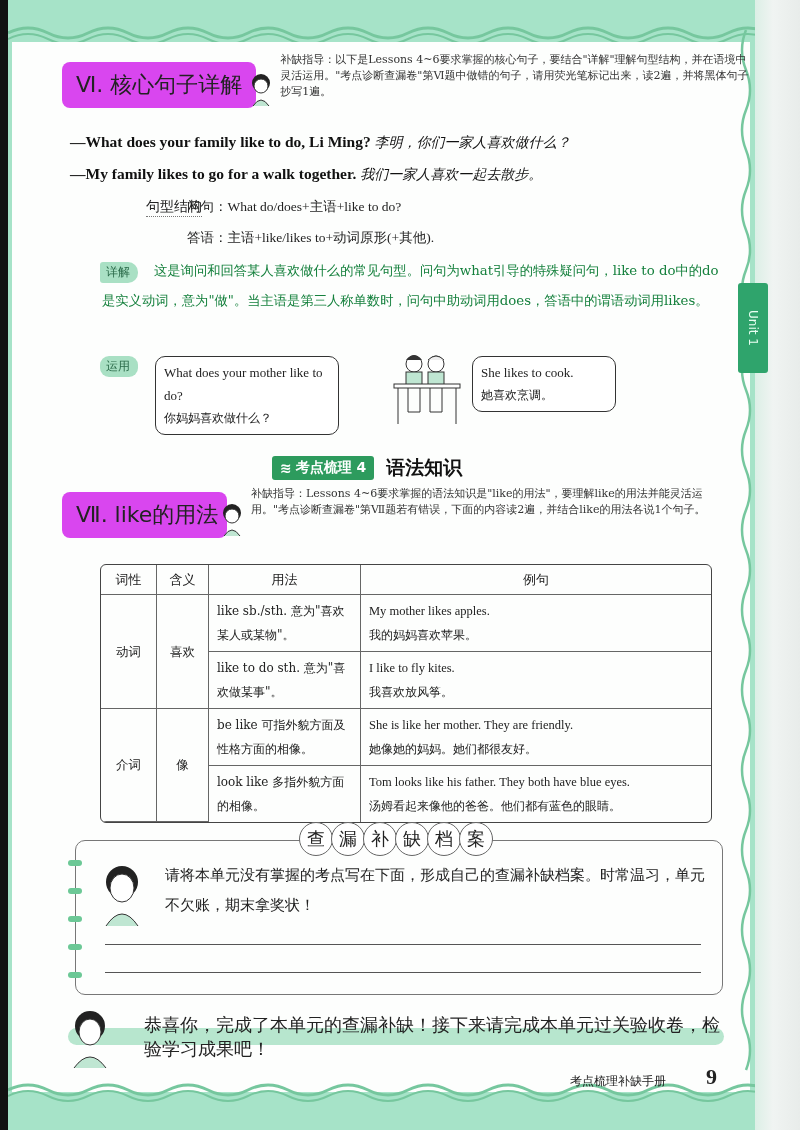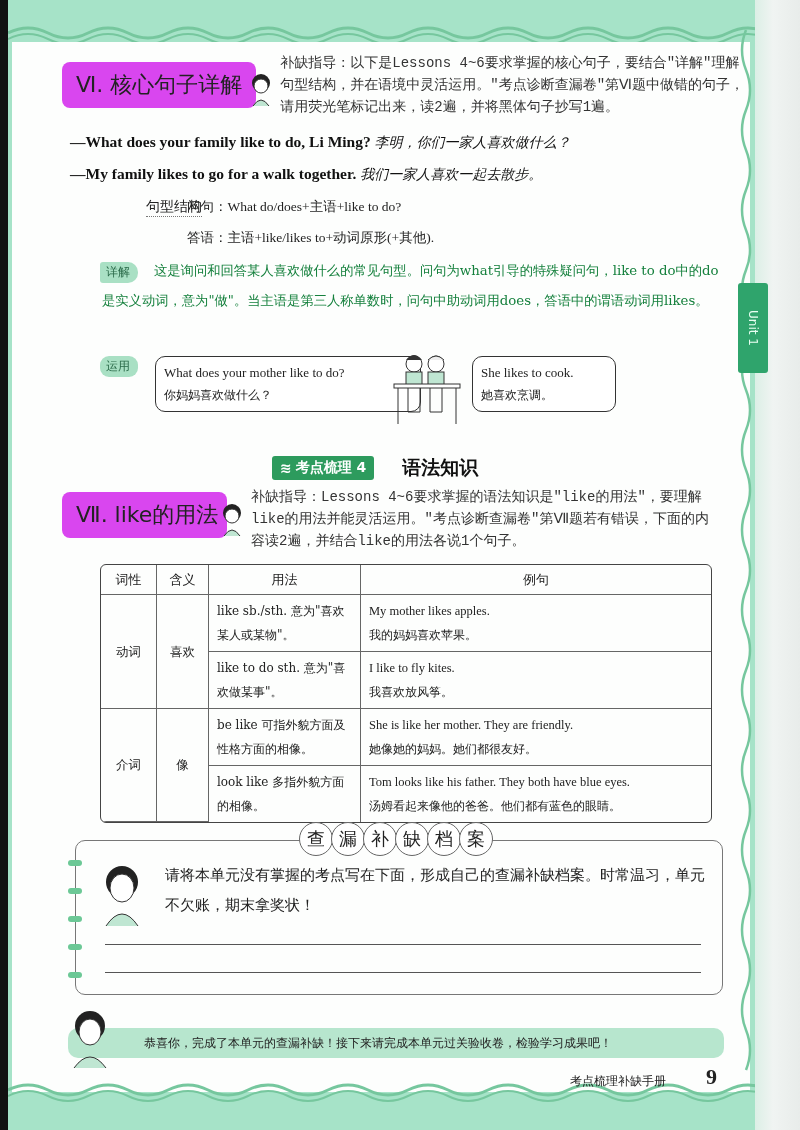--- a/index.html
+++ b/index.html
@@ -43,21 +43,21 @@
   .sec-label {
     background: #d946ef; border-radius: 8px; height: 46px;
     display: flex; align-items: center; padding: 0 14px;
     font-family: "DejaVu Sans", sans-serif; font-size: 22px; color: #222;
     white-space: nowrap;
   }
   .face-icon {
     width: 26px; height: 36px; margin-left: -8px; margin-top: 10px;
   }
   .guide {
-    font-size: 14px; line-height: 22px; color: #333; margin-left: 6px; font-family: Liberation Mono, monospace;
+    font-size: 11px; line-height: 16px; color: #333; margin-left: 6px;
   }
 
   .dialog-line {
     position: absolute; left: 70px; font-size: 15.5px; font-weight: bold; color: #111;
     font-family: "Liberation Serif", serif; white-space: nowrap;
   }
   .dialog-line .zh { font-weight: normal; font-family: "DejaVu Sans", sans-serif; font-size: 14px; font-style: italic; }
 
   .struct { position: absolute; font-size: 13.5px; color: #222; white-space: nowrap; font-family: "Liberation Serif", serif; }
   .struct-tag { position: absolute; left: 102px; top: 198px; font-family: "DejaVu Sans", sans-serif; font-size: 14px; border-bottom: 1px dotted #777; margin-left: 44px; }
@@ -78,21 +78,21 @@
   }
   .bubble .zh { font-family: "DejaVu Serif", serif; font-size: 12px; }
 
   .kp-title {
     position: absolute; left: 272px; top: 455px; display: flex; align-items: center;
   }
   .kp-badge {
     background: #2d9b5d; color: #fff; font-family: "DejaVu Sans", sans-serif; font-weight: bold;
     font-size: 14px; padding: 3px 8px; border-radius: 3px; display: flex; align-items: center; gap: 4px;
   }
-  .kp-main { font-family: "DejaVu Sans", sans-serif; font-weight: bold; font-size: 19px; margin-left: 28px; color: #111; }
+  .kp-main { font-family: "DejaVu Sans", sans-serif; font-weight: bold; font-size: 19px; margin-left: 12px; color: #111; }
 
   table.like {
     position: absolute; left: 100px; top: 564px; width: 612px;
     border-collapse: separate; border-spacing: 0;
     border: 1.3px solid #444; border-radius: 6px; overflow: hidden;
     font-size: 12.5px;
   }
   table.like th, table.like td { border-right: 1px solid #666; border-bottom: 1px solid #666; vertical-align: middle; }
   table.like tr > *:last-child { border-right: none; }
   table.like tr:last-child td { border-bottom: none; }
@@ -111,23 +111,23 @@
   .archive-title span {
     width: 34px; height: 34px; border: 1.3px solid #666; border-radius: 50%;
     background: #fff; display: flex; align-items: center; justify-content: center;
     font-family: "DejaVu Sans", sans-serif; font-size: 18px; margin-right: -2px;
   }
   .binder-dot { position: absolute; left: 68px; width: 14px; height: 6px; border-radius: 3px; background: #6cc896; }
   .archive-text { position: absolute; left: 165px; top: 860px; width: 550px; font-family: "DejaVu Sans", sans-serif; font-size: 15px; line-height: 30px; color: #222; }
   .write-line { position: absolute; left: 105px; width: 596px; border-top: 1px solid #555; }
 
   .congrats {
-    position: absolute; left: 68px; top: 1028px; width: 656px; height: 30px;
+    position: absolute; left: 68px; top: 1028px; width: 656px; height: 17px;
     background: #b7e6ce; border-radius: 10px;
-    font-size: 12px; display: flex; align-items: center; padding-left: 76px;
+    font-size: 18px; display: flex; align-items: center; padding-left: 76px;
     font-family: "DejaVu Serif", serif; color: #222;
   }
   .footer-text { position: absolute; left: 570px; top: 1073px; font-size: 12px; font-family: "DejaVu Serif", serif; }
   .page-no { position: absolute; left: 706px; top: 1064px; font-size: 22px; font-weight: bold; font-family: "Liberation Serif", serif; }
 </style>
 </head>
 <body>
 
 <div class="page">
   <svg class="wave-top" viewBox="0 0 760 30" preserveAspectRatio="none">
@@ -169,21 +169,21 @@
 </div>
 
 <div class="struct-tag">句型结构</div>
 <div class="struct" style="left:187px; top:198px;">问句：What do/does+主语+like to do?</div>
 <div class="struct" style="left:187px; top:229px;text-align:center;">答语：主语+like/likes to+动词原形(+其他).</div>
 
 <div class="tag-pill" style="left:100px; top:262px;">详解</div>
 <div class="para" style="top:256px; text-indent:52px;">这是询问和回答某人喜欢做什么的常见句型。问句为what引导的特殊疑问句，like to do中的do是实义动词，意为"做"。当主语是第三人称单数时，问句中助动词用does，答语中的谓语动词用likes。</div>
 
 <div class="tag-pill" style="left:100px; top:356px;border-radius:9px;">运用</div>
-<div class="bubble" style="left:155px; top:356px; width:266px;">
+<div class="bubble" style="left:155px; top:356px; width:184px;">
   <div>What does your mother like to do?</div>
   <div class="zh">你妈妈喜欢做什么？</div>
 </div>
 <svg style="position:absolute; left:392px; top:352px; width:70px; height:72px;" viewBox="0 0 70 72">
   <circle cx="22" cy="12" r="8" fill="#fff" stroke="#333"></circle>
     <path d="M14 8 Q22 -2 30 8" fill="#333"></path>
   <circle cx="44" cy="12" r="8" fill="#fff" stroke="#333"></circle>
     <path d="M36 8 Q44 0 52 8" fill="#eee" stroke="#333"></path>
   <rect x="14" y="20" width="16" height="14" fill="#bfe6d2" stroke="#333"></rect>
   <rect x="36" y="20" width="16" height="14" fill="#bfe6d2" stroke="#333"></rect>

